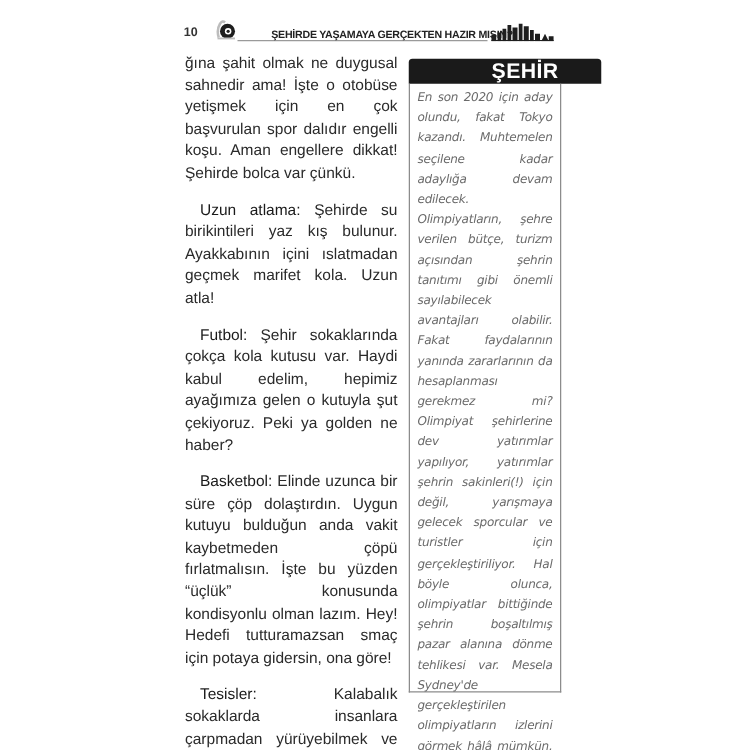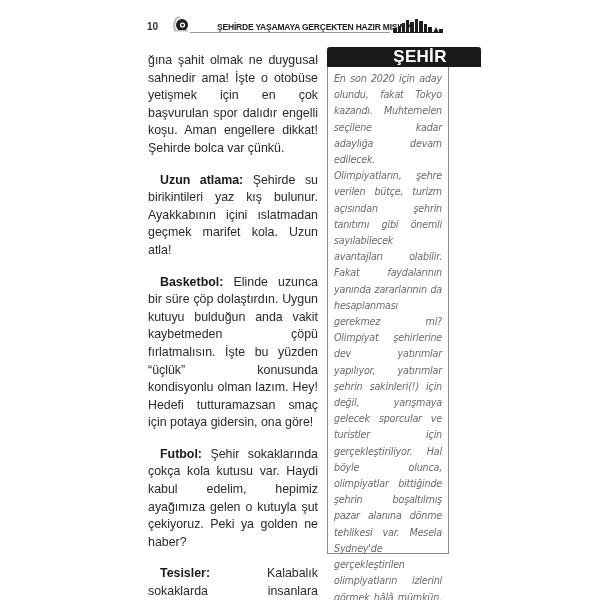--- a/index.html
+++ b/index.html
@@ -6,23 +6,23 @@
   body { width: 600px; height: 600px; position: relative; overflow: hidden; font-family: "Liberation Sans", sans-serif; color: #2a2a2a; }
 
   .page-header { position: absolute; left: 0; top: 0; width: 520px; height: 40px; }
   .page-number { position: absolute; left: 147px; top: 21px; font-size: 10px; font-weight: bold; color: #333; }
   .logo { position: absolute; left: 172px; top: 16px; width: 18px; height: 16px; }
   .header-title { position: absolute; left: 217px; top: 22px; font-size: 8.5px; font-weight: bold; color: #222; letter-spacing: -0.2px; white-space: nowrap; }
   .header-rule { position: absolute; left: 190px; top: 32px; width: 200px; height: 1px; background: #9a9a9a; }
   .skyline { position: absolute; left: 393px; top: 17px; width: 50px; height: 16px; }
 
   .main-column { position: absolute; left: 148px; top: 38px; width: 170px; font-size: 12.4px; line-height: 17.6px; color: #2a2a2a; }
-  .main-column p { margin: 14px 0 12px 0; text-align: justify; hyphens: manual; }
+  .main-column p { margin: 4px 0 12px 0; text-align: justify; hyphens: manual; }
   .main-column p.indent { text-indent: 12px; }
-  .main-column .term { font-weight: bold; color: #1a1a1a; }
+  .main-column .term { font-weight: normal; color: #1a1a1a; }
 
   .sidebar-box { position: absolute; left: 327px; top: 47px; width: 122px; height: 508px; }
   .sidebar-header { position: absolute; left: 0; top: 0; width: 122px; height: 20px; background: #1a1a1a; border-radius: 3px 3px 0 0; color: #ffffff; font-weight: bold; font-size: 17px; line-height: 20px; text-align: center; letter-spacing: 0.3px; padding-left: 32px; }
   .sidebar-body { position: absolute; left: 0; top: 20px; width: 120px; height: 486px; border: 1px solid #8c8c8c; border-top: none; }
   .sidebar-text { margin: 4px 6px 0 6px; font-style: italic; font-size: 9.6px; line-height: 16.2px; color: #6a6a6a; text-align: justify; font-family: "DejaVu Sans", sans-serif; letter-spacing: -0.2px; word-spacing: 0.5px; }
 </style>
 </head>
 <body>
 
 <div class="page-header">
@@ -48,22 +48,22 @@
     <rect x="35" y="10" width="4" height="6" fill="#1e1e1e"></rect>
     <path d="M40 16 L43 10 L46 16 Z" fill="#1e1e1e"></path>
     <rect x="46" y="12" width="4" height="4" fill="#1e1e1e"></rect>
     <rect x="0" y="15" width="50" height="1" fill="#1e1e1e"></rect>
   </svg>
 </div>
 
 <div class="main-column">
   <p>ğına şahit olmak ne duygusal sahnedir ama! İşte o otobüse yetişmek için en çok başvurulan spor dalıdır engelli koşu. Aman engellere dikkat! Şehirde bolca var çünkü.</p>
   <p class="indent"><span class="term">Uzun atlama:</span><span> Şehirde su birikintileri yaz kış bulunur. Ayakkabının içini ıslatmadan geçmek marifet kola. Uzun atla!</span></p>
+  <p class="indent"><span class="term">Futbol:</span><span> Şehir sokaklarında çokça kola kutusu var. Haydi kabul edelim, hepimiz ayağımıza gelen o kutuyla şut çekiyoruz. Peki ya golden ne haber?</span></p>
   <p class="indent"><span class="term">Basketbol:</span><span> Elinde uzunca bir süre çöp dolaştırdın. Uygun kutuyu bulduğun anda vakit kaybetmeden çöpü fırlatmalısın. İşte bu yüzden “üçlük” konusunda kondisyonlu olman lazım. Hey! Hedefi tutturamazsan smaç için potaya gidersin, ona göre!</span></p>
-  <p class="indent"><span class="term">Futbol:</span><span> Şehir sokaklarında çokça kola kutusu var. Haydi kabul edelim, hepimiz ayağımıza gelen o kutuyla şut çekiyoruz. Peki ya golden ne haber?</span></p>
   <p class="indent"><span class="term">Tesisler:</span><span> Kalabalık sokaklarda insanlara çarpmadan yürüyebilmek ve sıkış tıkış toplu taşıma araçlarına sığabilmek için vücudun lastik gibi olması gerekir. Haydi esne!</span></p>
 </div>
 
 <div class="sidebar-box">
   <div class="sidebar-header">ŞEHİR SÖZLÜĞÜ</div>
   <div class="sidebar-body">
     <p class="sidebar-text">En son 2020 için aday olundu, fakat Tokyo kazandı. Muhtemelen seçilene kadar adaylığa devam edilecek. Olimpiyatların, şehre verilen bütçe, turizm açısından şehrin tanıtımı gibi önemli sayılabilecek avantajları olabilir. Fakat faydalarının yanında zararlarının da hesaplanması gerekmez mi? Olimpiyat şehirlerine dev yatırımlar yapılıyor, yatırımlar şehrin sakinleri(!) için değil, yarışmaya gelecek sporcular ve turistler için gerçekleştiriliyor. Hal böyle olunca, olimpiyatlar bittiğinde şehrin boşaltılmış pazar alanına dönme tehlikesi var. Mesela Sydney'de gerçekleştirilen olimpiyatların izlerini görmek hâlâ mümkün. Tesisler evlere dönüştürülerek satılmış. Hadi tesisler değerlendirildi diyelim, telafisi mümkün olmayan tahribatlar ne olacak? On binlerce insan İstanbul'a gelecekse sırf İstanbul'u,</p>
   </div>
 </div>
 

